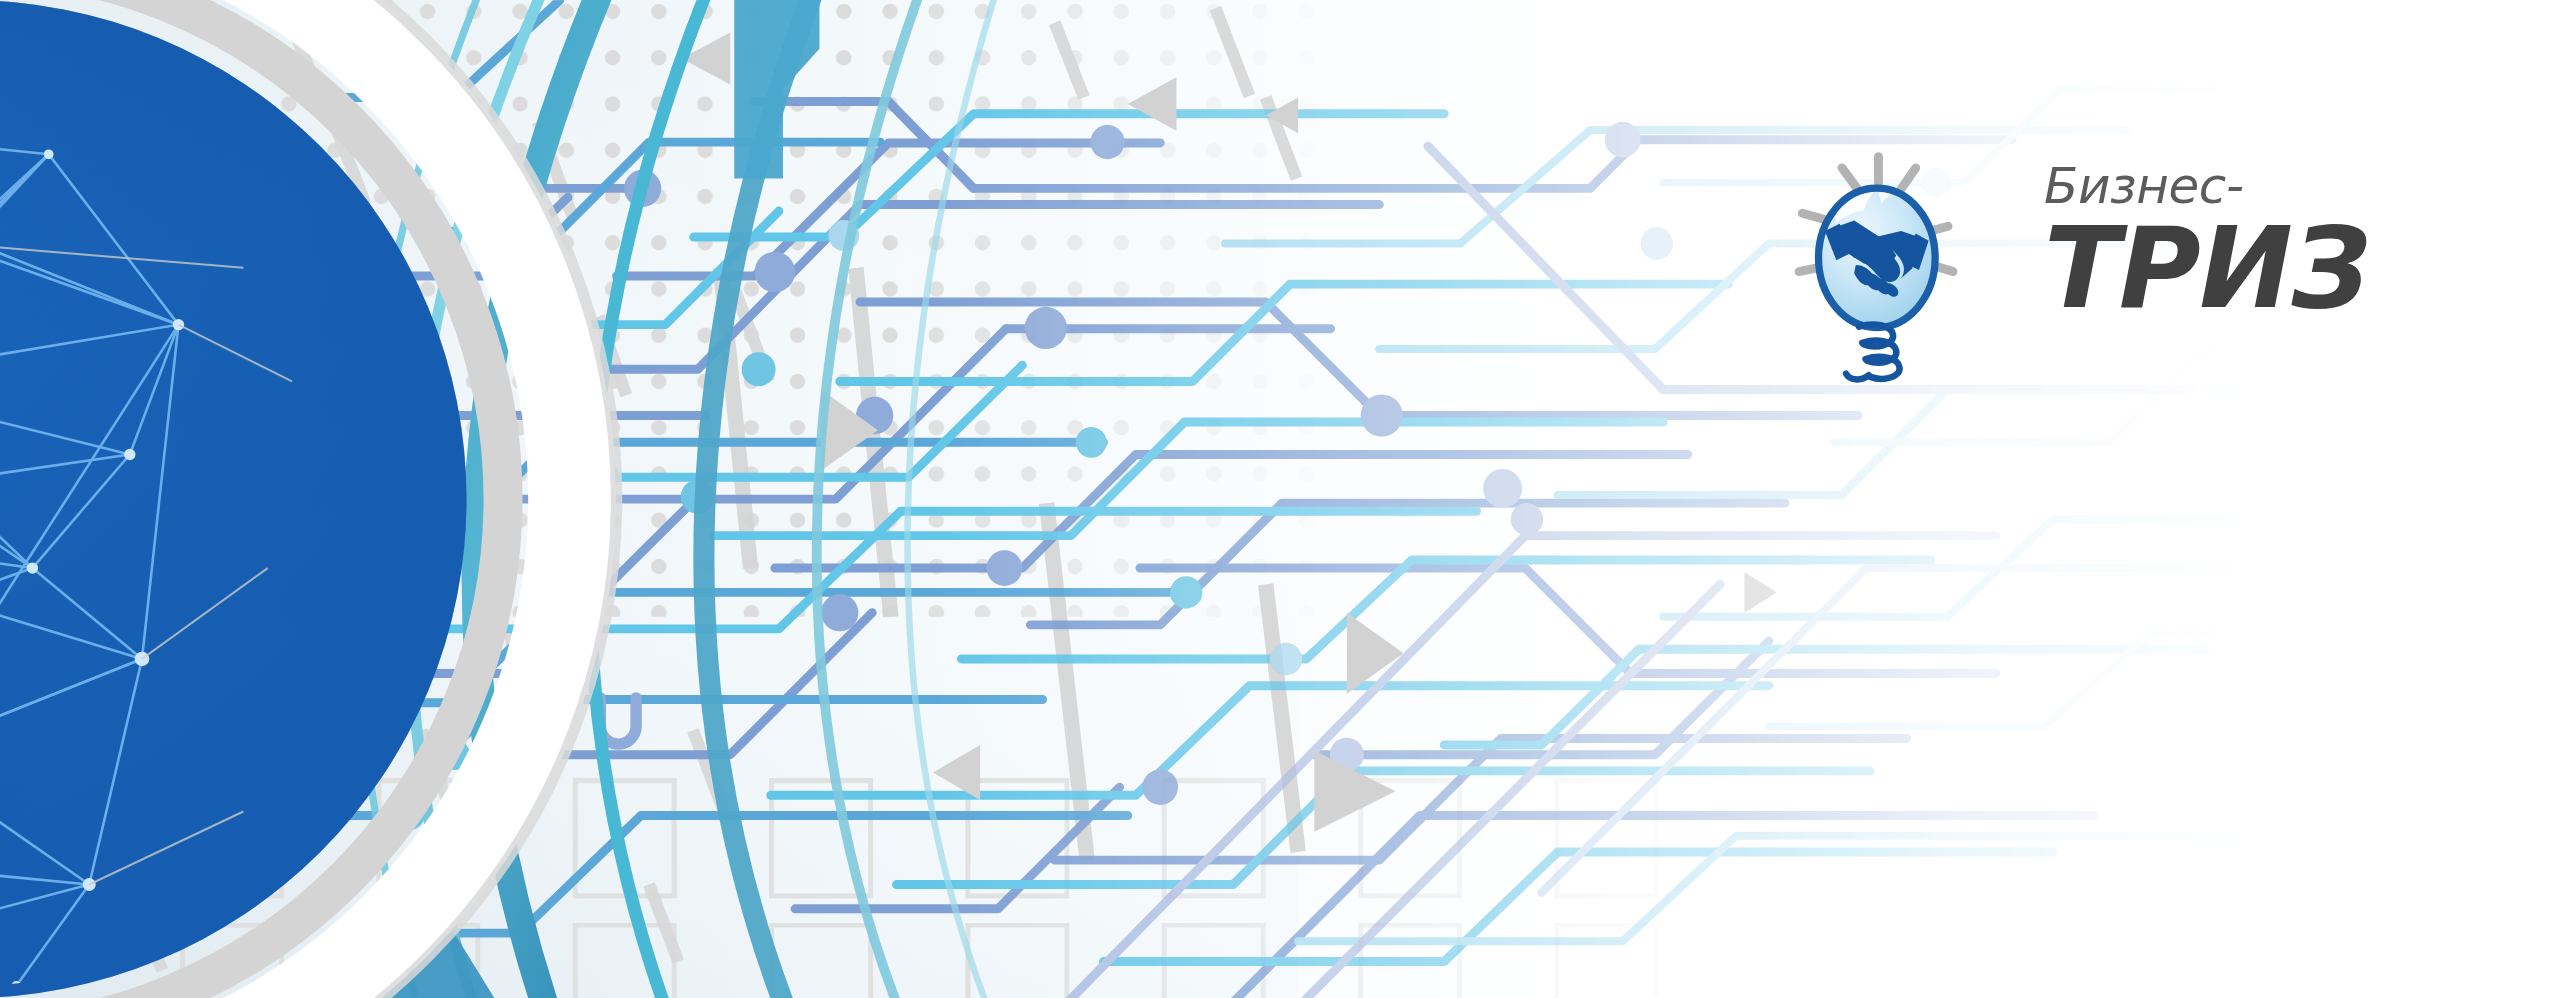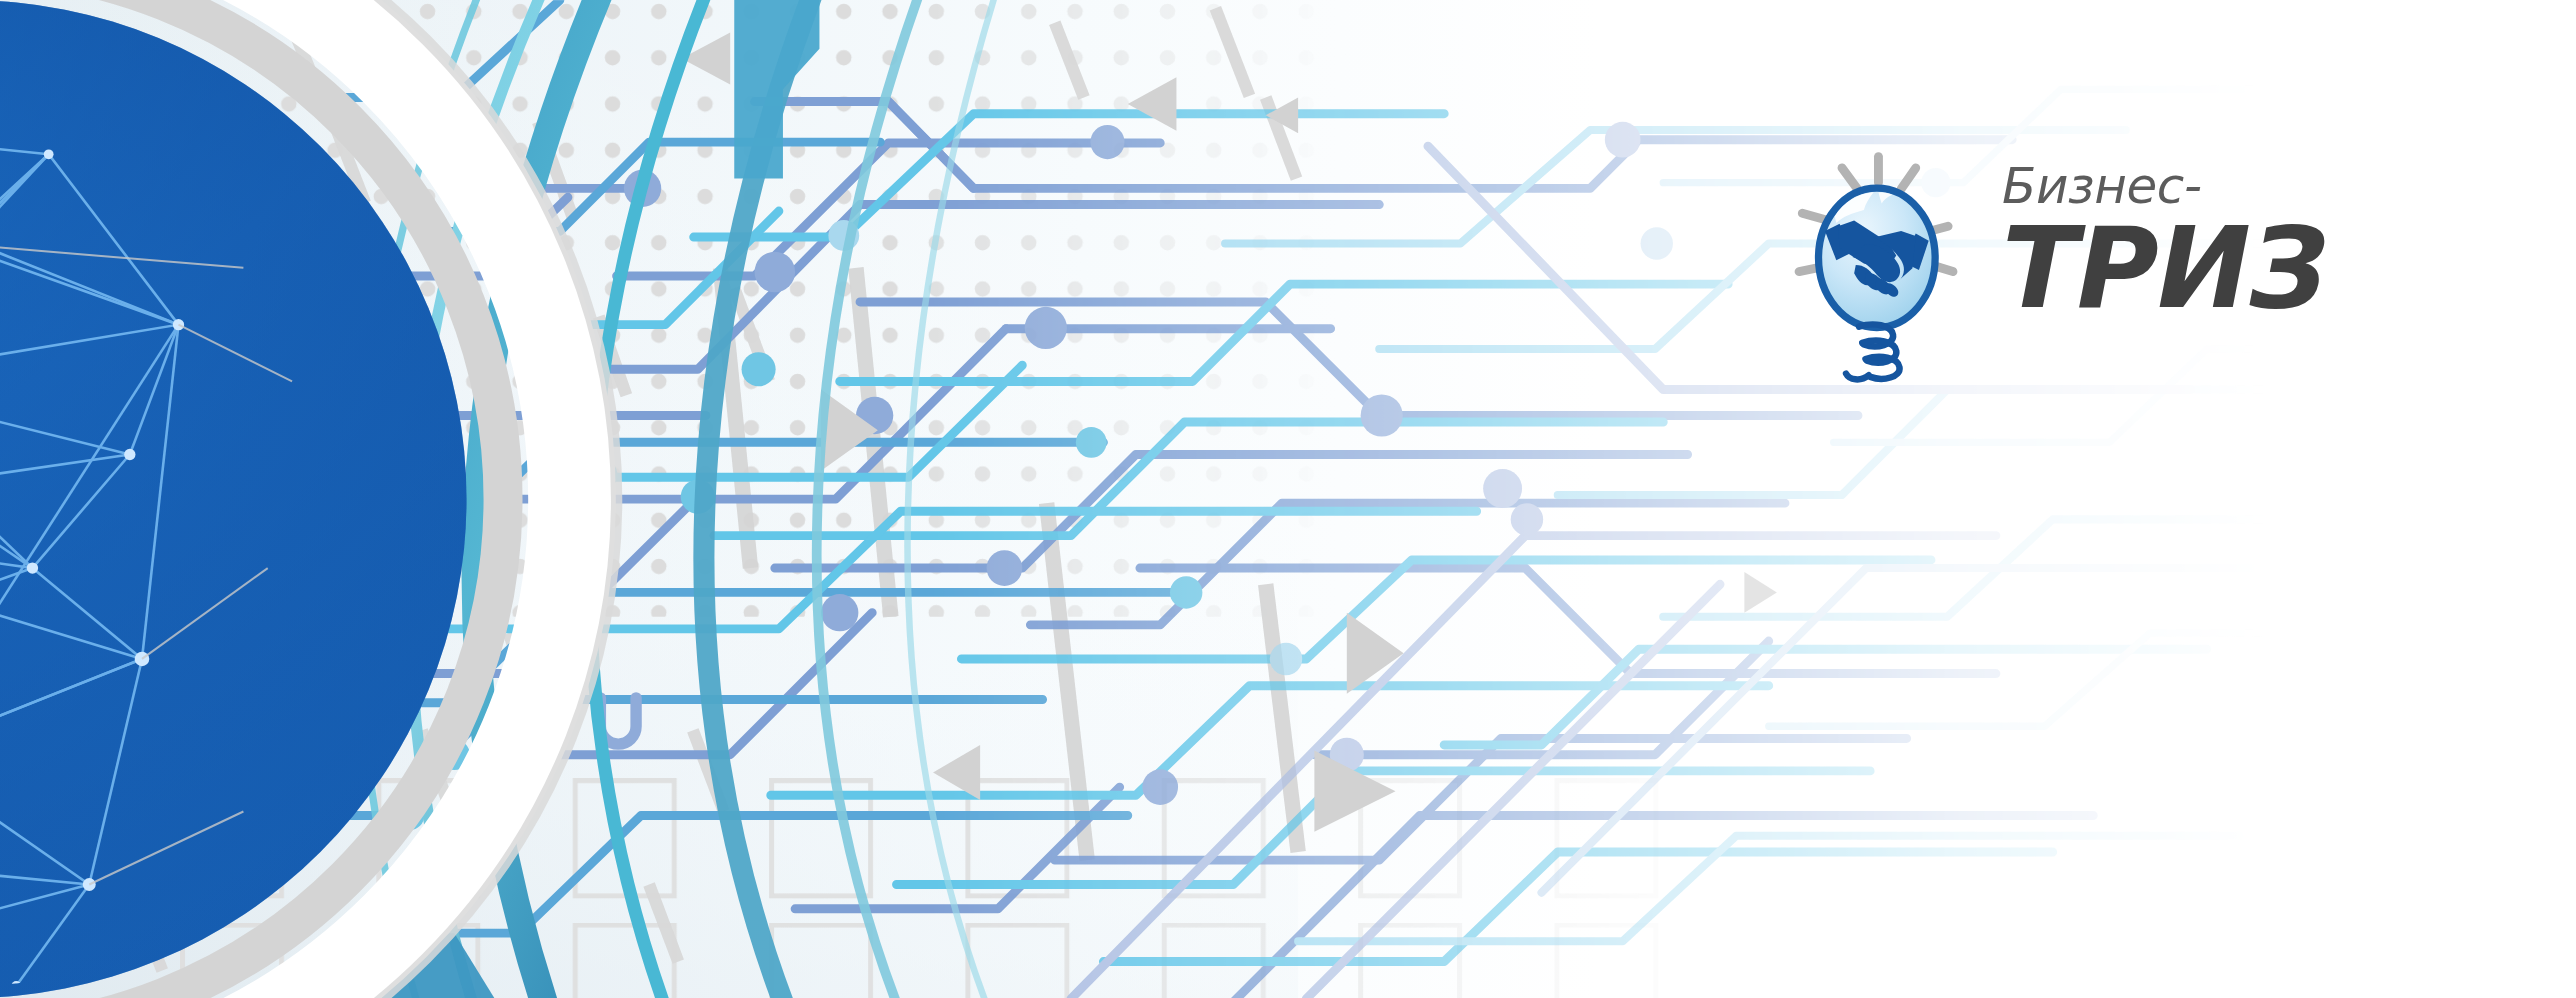--- a/index.html
+++ b/index.html
@@ -13,21 +13,21 @@
   #banner svg.layer{
     position:absolute;top:0;left:0;
     width:2576px;height:999px;
     display:block;
   }
   
   #logo-block{
     position:absolute;
     left:1789px;top:142px;
     width:617px;height:243px;
-    display:flex;align-items:flex-start;
+    display:flex;align-items:flex-start;gap:42px;
   }
   #bulb-mark{width:187px;height:243px;flex:0 0 auto;}
   #logo-text{
     margin-left:26px;
     padding-top:21px;
     display:flex;flex-direction:column;
   }
   .brand-line{
     font-family:"DejaVu Sans",sans-serif;
     font-style:italic;

